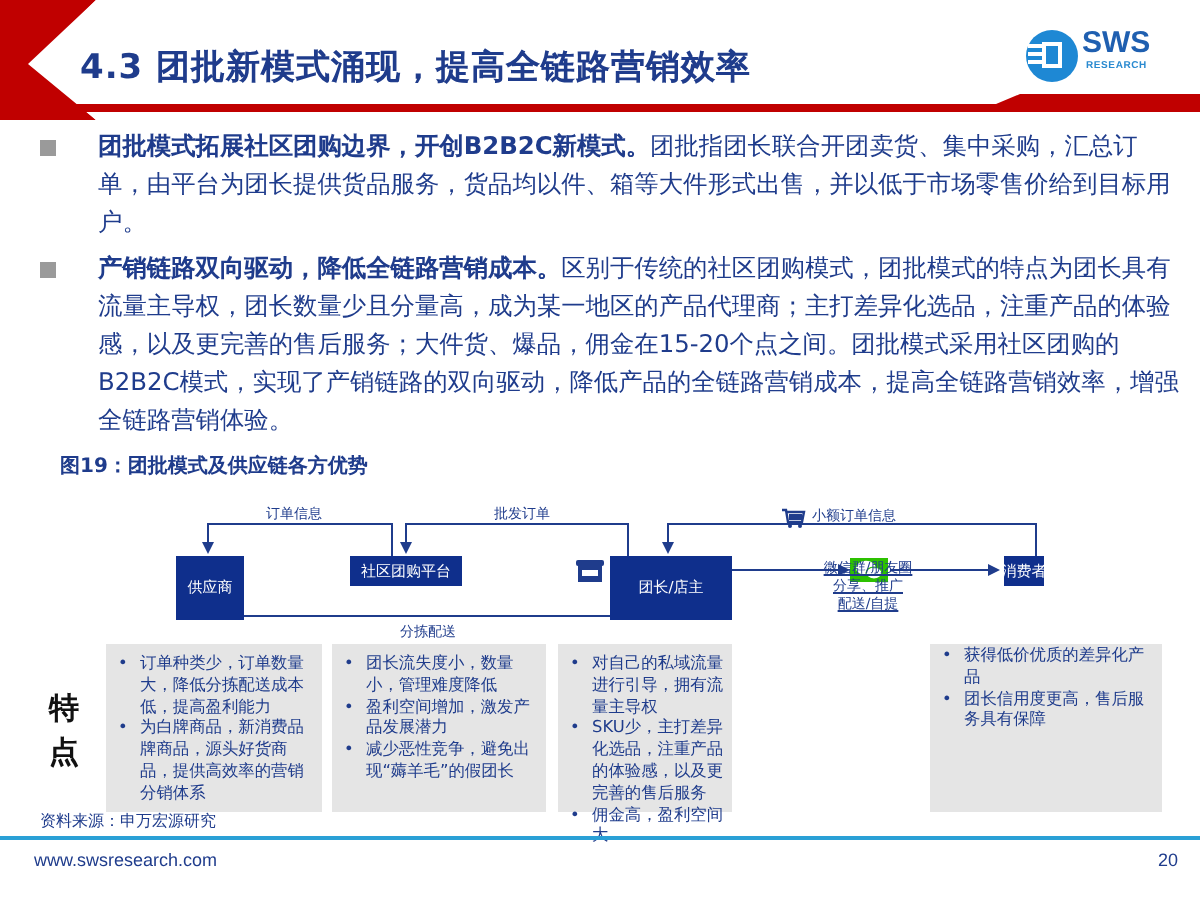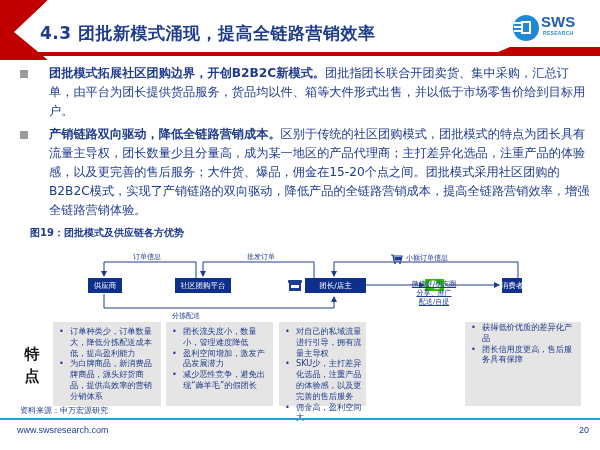--- a/index.html
+++ b/index.html
@@ -77,23 +77,23 @@
     <polyline points="518,279 518,262 334,262 334,276" marker-end="url(#ah)"></polyline>
 
     <polyline points="104,294 104,308 334,308 334,297" marker-end="url(#ah)"></polyline>
 
     <line x1="366" y1="285" x2="424" y2="285" marker-end="url(#ah)"></line>
 
     <line x1="445" y1="285" x2="499" y2="285" marker-end="url(#ah)"></line>
   </g>
 </svg>
 
-<div class="abs node" style="left:88px;top:278px;width:34px;height:15px;">供应商</div>
+<div class="abs node" style="left:88px;top:278px;width:34px;height:32px;">供应商</div>
 <div class="abs node" style="left:175px;top:278px;width:56px;height:15px;">社区团购平台</div>
-<div class="abs node" style="left:305px;top:278px;width:61px;height:15px;">团长/店主</div>
+<div class="abs node" style="left:305px;top:278px;width:61px;height:32px;">团长/店主</div>
 <div class="abs node" style="left:502px;top:278px;width:20px;height:15px;">消费者</div>
 
 <svg class="abs" style="left:288px;top:280px;" width="14" height="11" viewBox="0 0 14 11">
   <rect x="0" y="0" width="14" height="3" rx="1" fill="#1f3c8c"></rect>
   <rect x="1" y="3" width="12" height="8" fill="#1f3c8c"></rect>
   <rect x="3" y="5" width="8" height="3" fill="#fff"></rect>
 </svg>
 
 <svg class="abs" style="left:425px;top:279px;" width="19" height="12" viewBox="0 0 19 12">
   <rect x="0" y="0" width="19" height="12" fill="#2dc100"></rect>
@@ -104,21 +104,21 @@
 <svg class="abs" style="left:391px;top:254px;" width="12" height="10" viewBox="0 0 12 10">
   <path d="M0,1 L2,1 L3,7 L10,7 L11,2 L2.5,2" stroke="#1f3c8c" stroke-width="1.2" fill="none"></path>
   <rect x="3.5" y="3" width="6.5" height="3" fill="#1f3c8c"></rect>
   <circle cx="4" cy="9" r="1" fill="#1f3c8c"></circle>
   <circle cx="9" cy="9" r="1" fill="#1f3c8c"></circle>
 </svg>
 
 <div class="abs lbl" style="left:133px;top:252px;">订单信息</div>
 <div class="abs lbl" style="left:247px;top:252px;">批发订单</div>
 <div class="abs lbl" style="left:406px;top:253px;">小额订单信息</div>
-<div class="abs lbl" style="left:172px;top:311px;">分拣配送</div>
+<div class="abs lbl" style="left:200px;top:311px;">分拣配送</div>
 <div class="abs wx" style="left:405px;top:280px;width:58px;text-decoration:underline;">
   <div>微信群/朋友圈</div>
   <div>分享、推广</div>
   <div>配送/自提</div>
 </div>
 
 <div class="abs tedian">
   <div>特</div>
   <div>点</div>
 </div>

